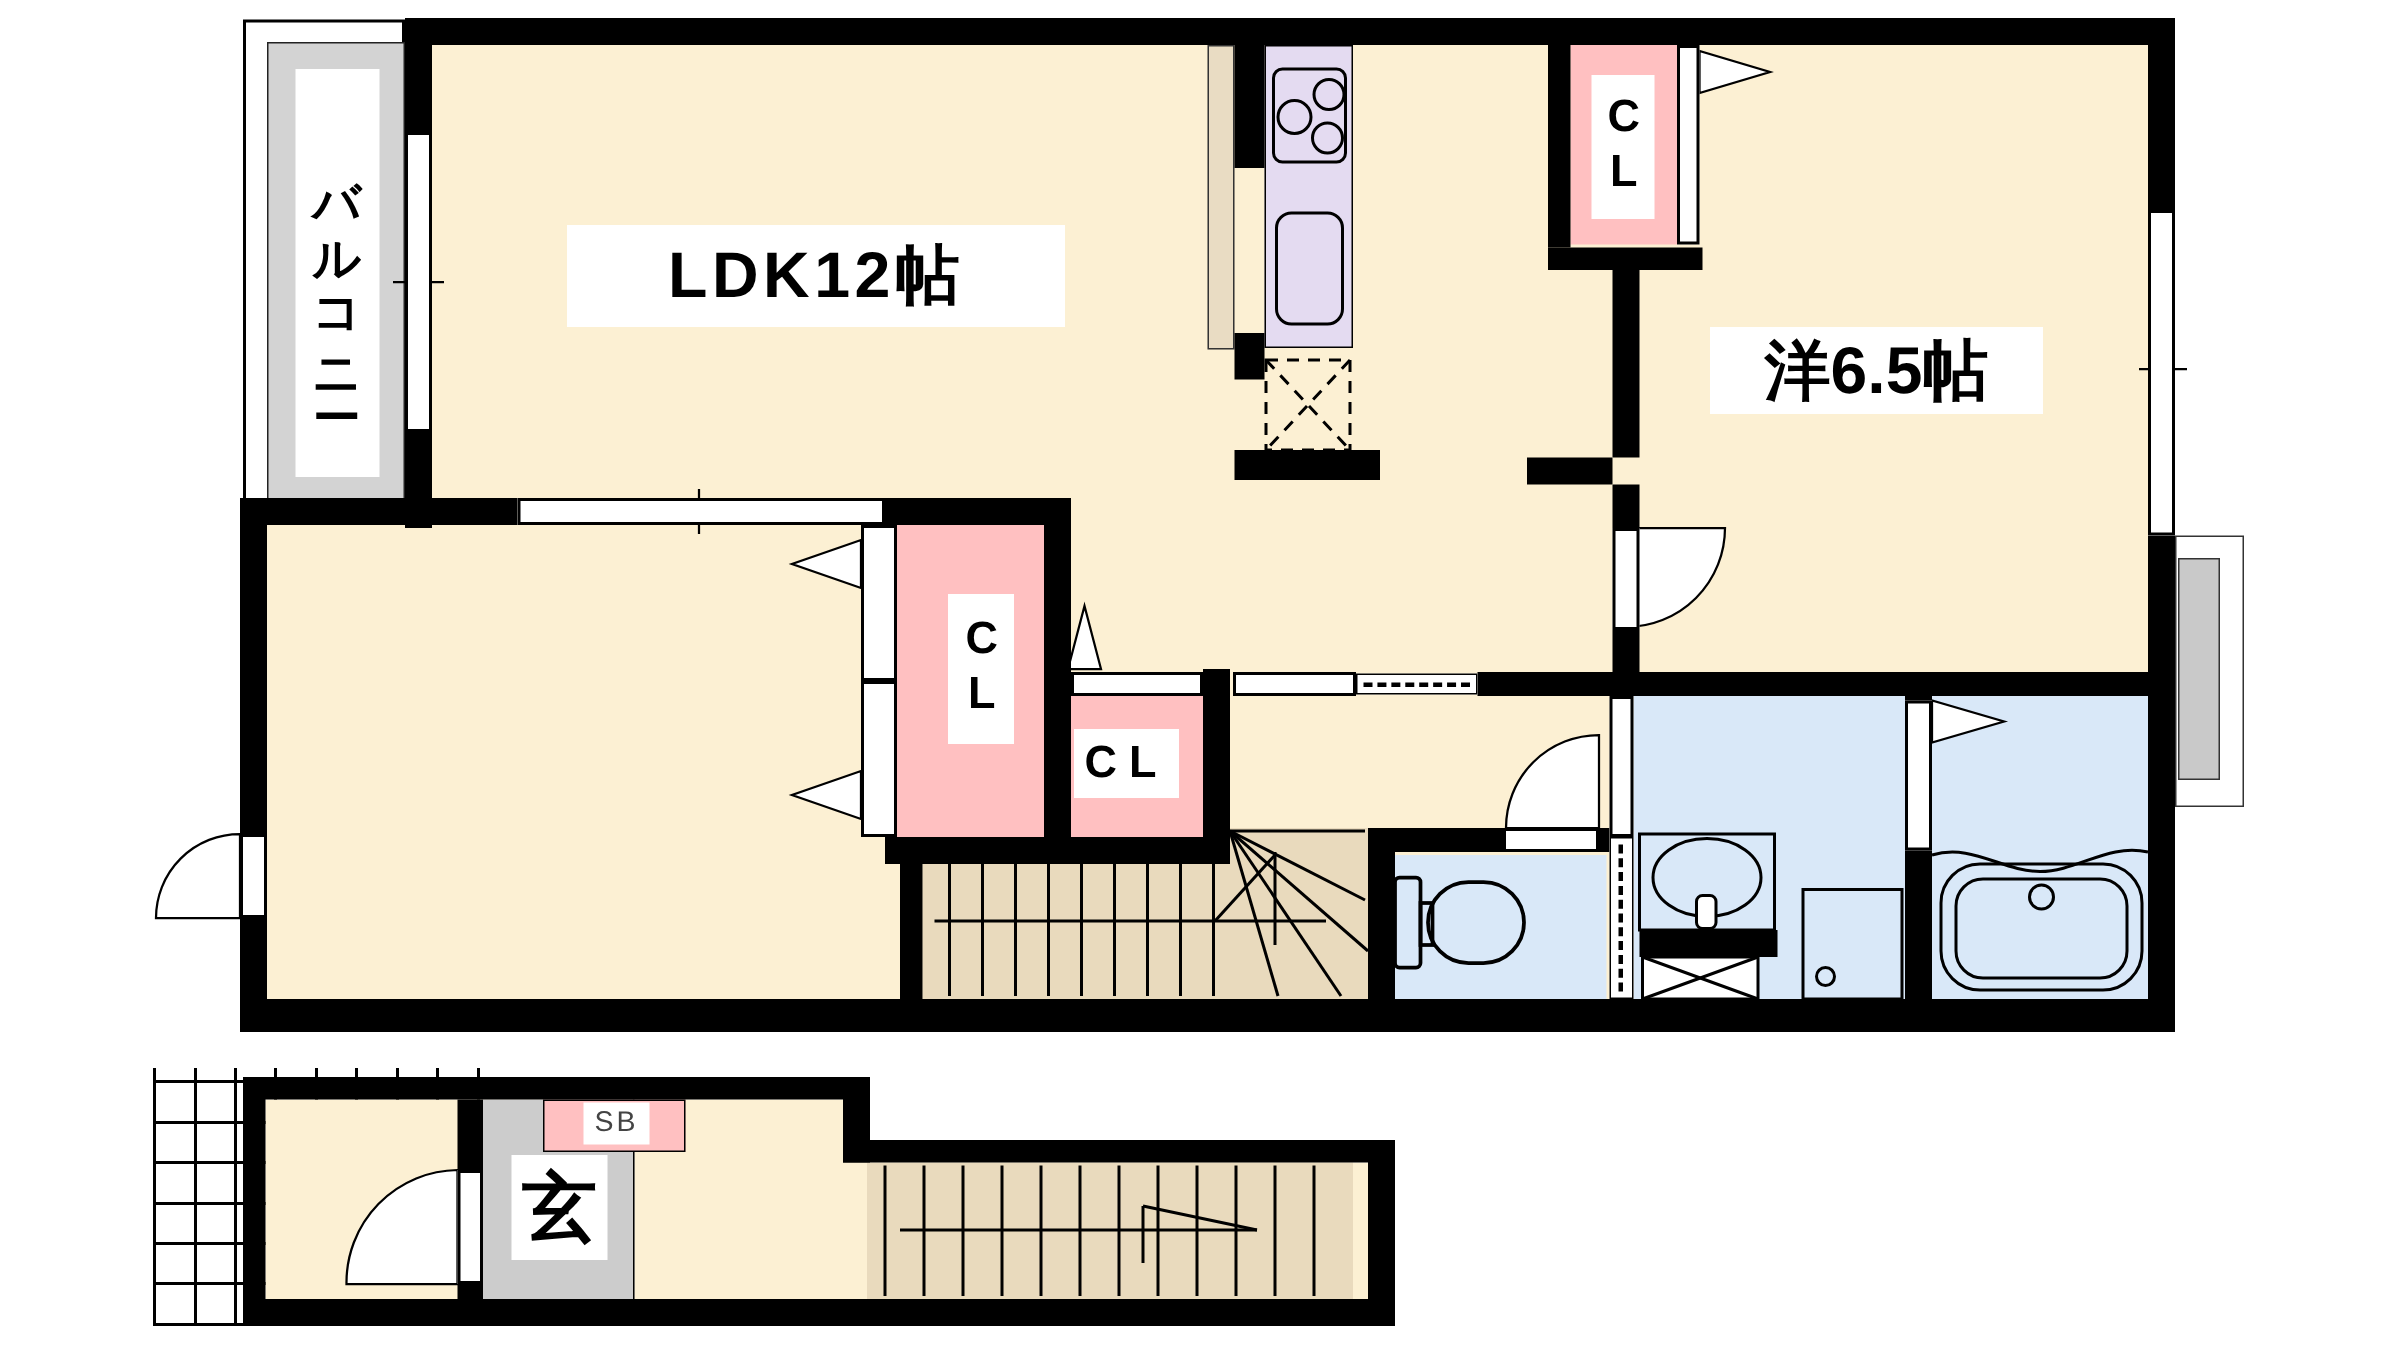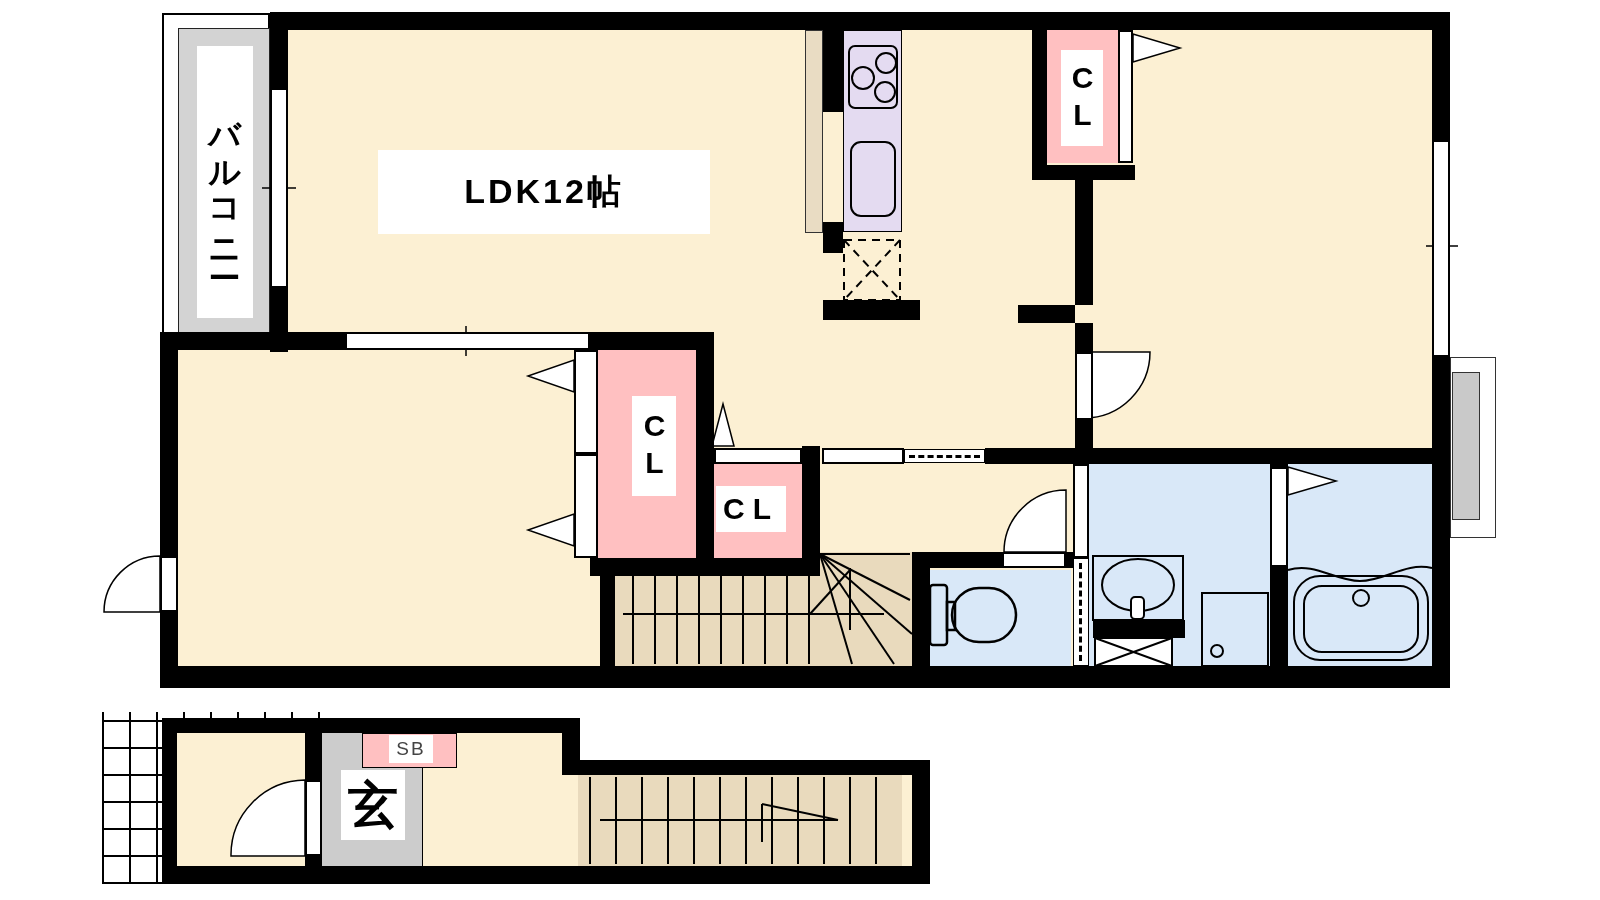--- a/index.html
+++ b/index.html
@@ -216,22 +216,25 @@
   <div class="wall" style="left:162px;top:718px;width:418px;height:15px;"></div>
   <div class="wall" style="left:562px;top:718px;width:18px;height:57px;"></div>
   <div class="wall" style="left:562px;top:760px;width:368px;height:15px;"></div>
   <div class="wall" style="left:912px;top:760px;width:18px;height:124px;"></div>
   <div class="wall" style="left:162px;top:866px;width:768px;height:18px;"></div>
   <div class="wall" style="left:162px;top:718px;width:15px;height:166px;"></div>
   <div class="wall" style="left:305px;top:733px;width:17px;height:47px;"></div>
   <div class="wall" style="left:305px;top:856px;width:17px;height:10px;"></div>
   <div class="leaf" style="left:305px;top:780px;width:17px;height:76px;"></div>
 
-  <div class="label" style="left:378px;top:150px;width:332px;height:84px;font-size:34px;letter-spacing:3px;">
+  <div class="label" style="left:378px;top:150px;width:332px;height:68px;font-size:43px;letter-spacing:3px;">
     <span>LDK12帖</span>
+    </div>
+  <div class="label" style="left:1140px;top:218px;width:222px;height:58px;font-size:44px;">
+    <span>洋6.5帖</span>
     </div>
   <div class="label vtext" style="left:632px;top:396px;width:44px;height:100px;font-size:30px;">
     <span>CL</span>
     </div>
   <div class="label" style="left:716px;top:486px;width:70px;height:46px;font-size:30px;letter-spacing:8px;">
     <span>CL</span>
     </div>
   <div class="label vtext" style="left:1061px;top:50px;width:42px;height:96px;font-size:30px;">
     <span>CL</span>
     </div>

